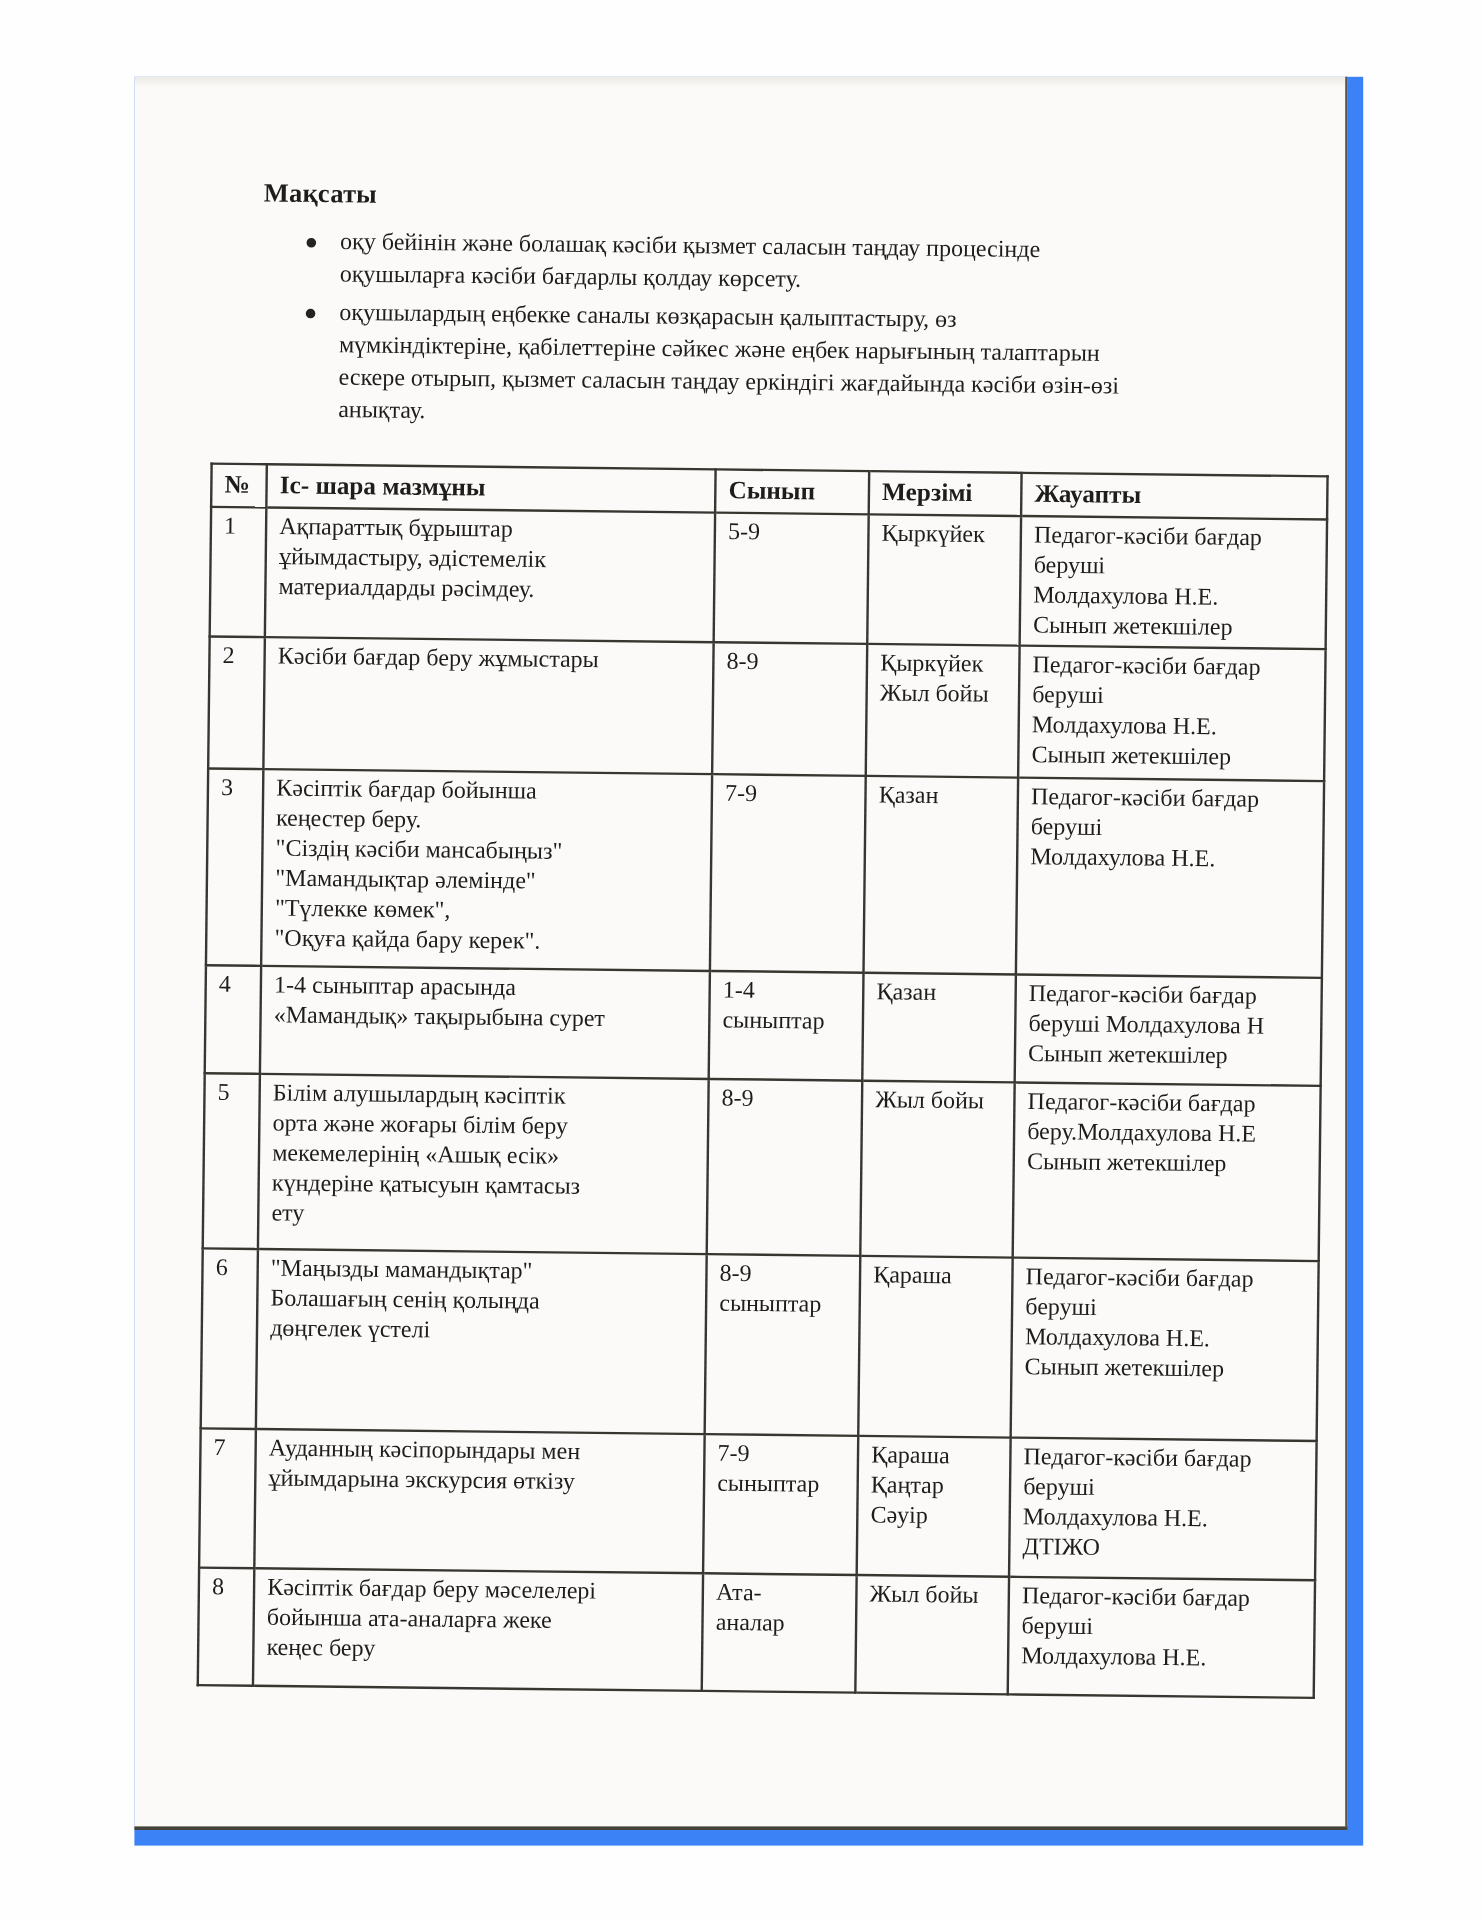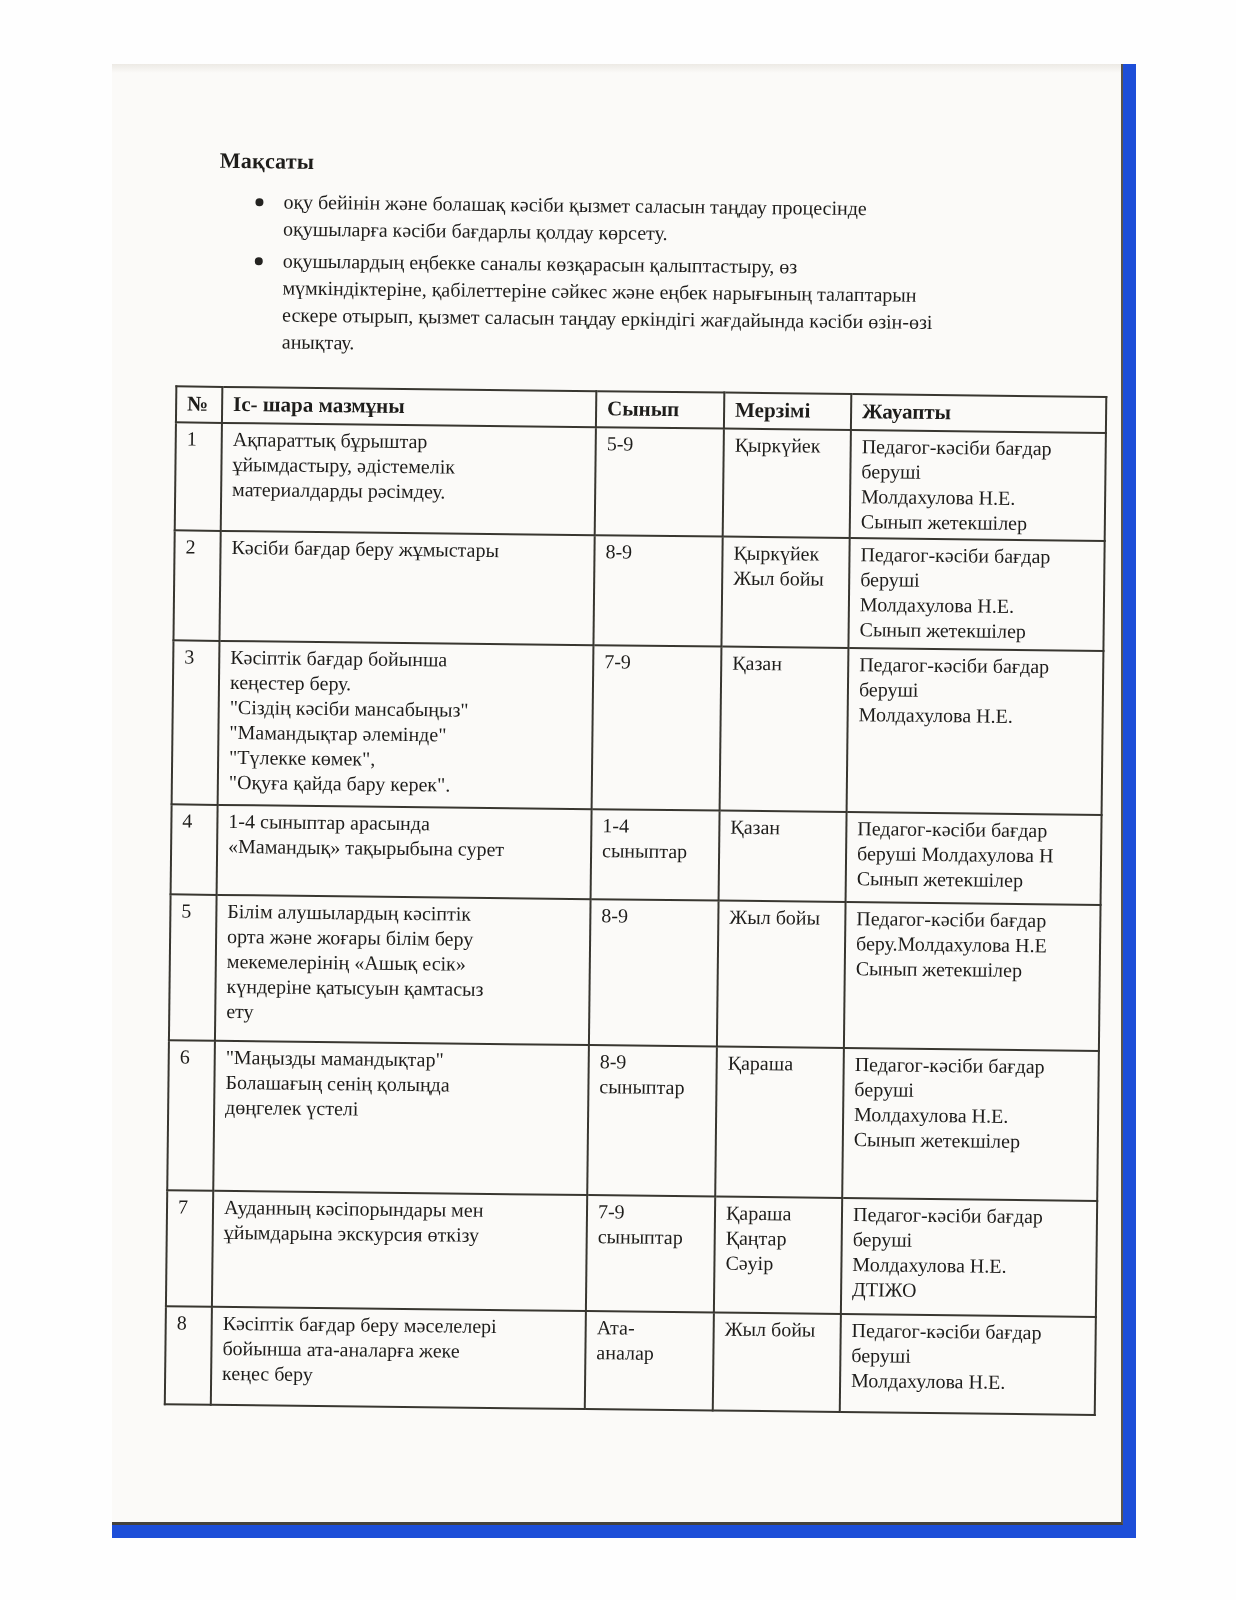--- a/index.html
+++ b/index.html
@@ -6,21 +6,21 @@
   body{
     width:1236px;height:1600px;position:relative;
     background:#fefefe;
     font-family:"Liberation Serif","DejaVu Serif",serif;
     color:#1e1d1b;
     overflow:hidden;
   }
   
   .photo{
     position:absolute;left:112px;top:64px;width:1024px;height:1474px;
-    background:#1d4ed8; 
+    background:#3b82f6; 
   }
   .paper{
     position:absolute;left:0;top:0;right:13px;bottom:13px;
     background:#fbfaf8;
     border-right:2px solid #5a554b;
     border-bottom:3px solid #45423c;
     overflow:hidden;
   }
   .paper::before{ 
     content:"";position:absolute;left:0;top:0;right:0;height:9px;

